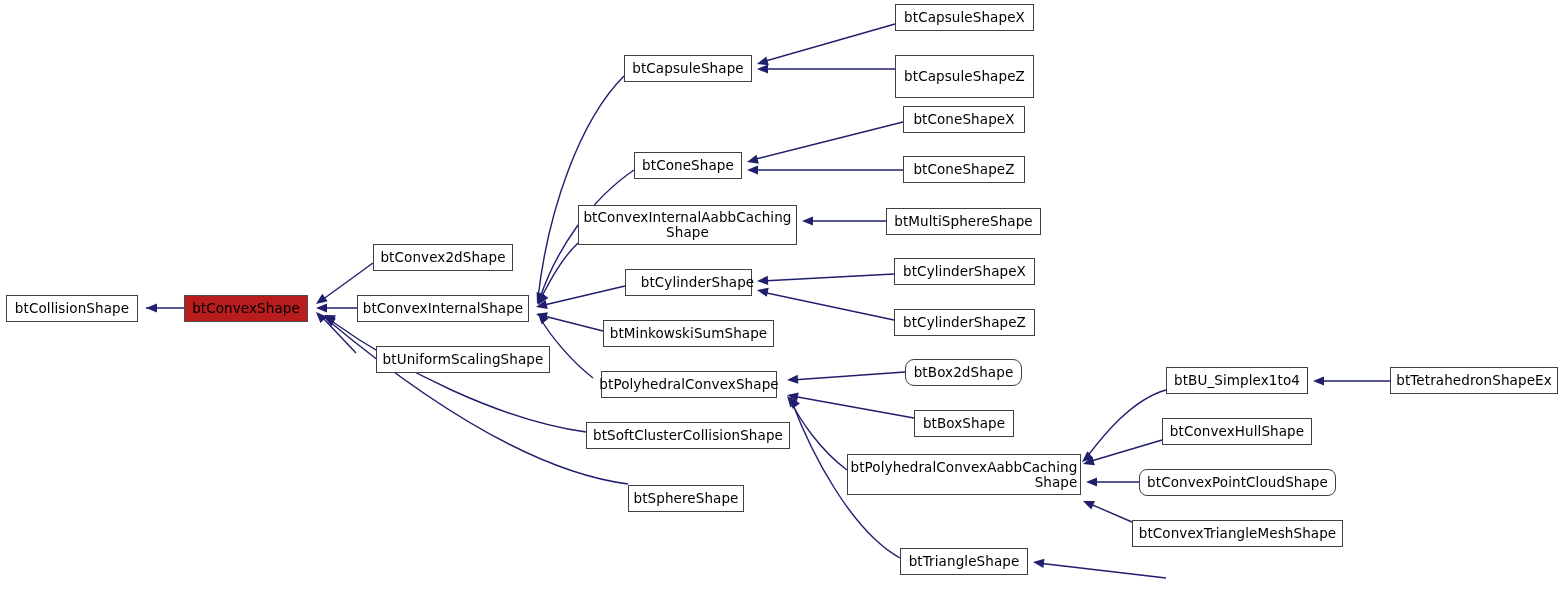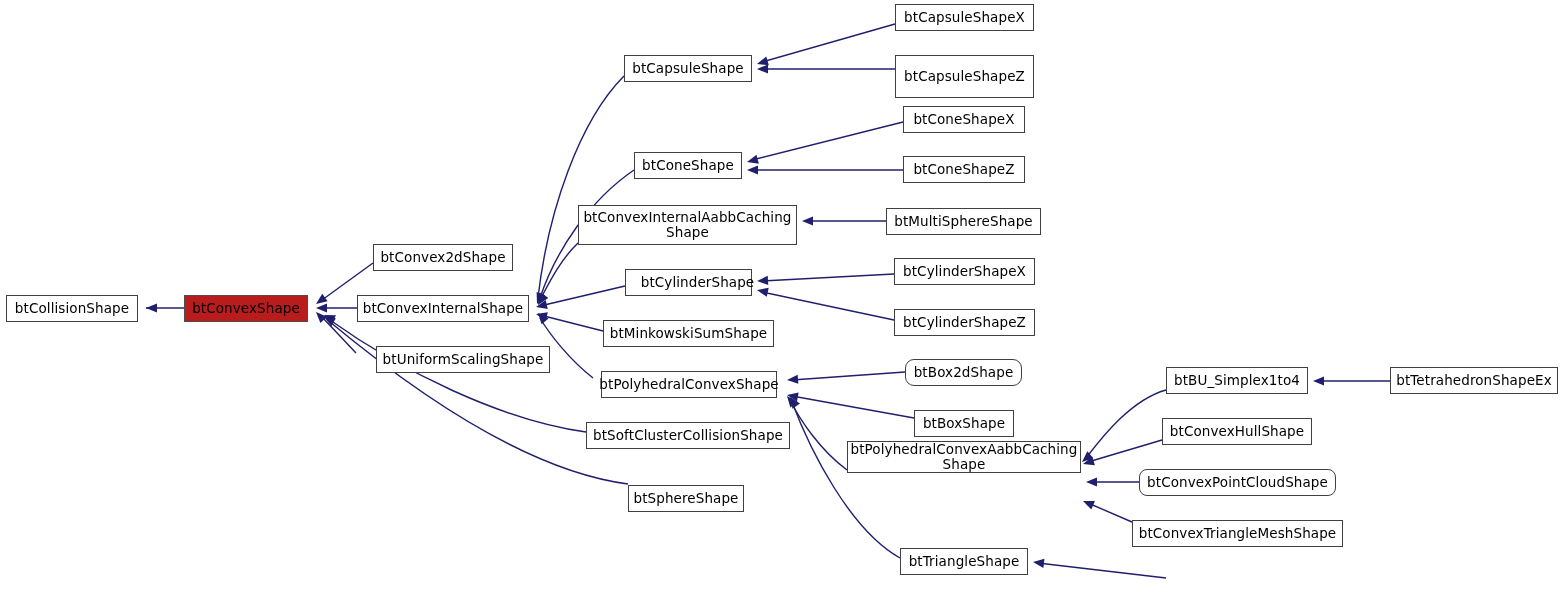--- a/index.html
+++ b/index.html
@@ -123,21 +123,21 @@
     <div class="node" style="left: 886px; top: 208px; width: 155px; height: 27px;">btMultiSphereShape</div>
     <div class="node" style="left: 625px; top: 269px; width: 127px; height: 27px; padding-left: 18px;">btCylinderShape</div>
     <div class="node" style="left: 894px; top: 258px; width: 141px; height: 27px;">btCylinderShapeX</div>
     <div class="node" style="left: 894px; top: 309px; width: 141px; height: 27px;">btCylinderShapeZ</div>
     <div class="node" style="left: 603px; top: 320px; width: 171px; height: 27px;">btMinkowskiSumShape</div>
     <div class="node" style="left: 593px; top: 371px; width: 176px; height: 27px; margin-left: 8px;">btPolyhedralConvexShape</div>
     <div class="node" style="left: 905px; top: 359px; width: 117px; height: 27px; border-radius: 9px;">btBox2dShape</div>
     <div class="node" style="left: 914px; top: 410px; width: 100px; height: 27px;">btBoxShape</div>
     <div class="node" style="left: 586px; top: 422px; width: 204px; height: 27px;">btSoftClusterCollisionShape</div>
     <div class="node" style="left: 628px; top: 485px; width: 116px; height: 27px;">btSphereShape</div>
-    <div class="node" style="left: 847px; top: 441px; width: 234px; height: 32px;">btPolyhedralConvexAabbCaching
+    <div class="node" style="left: 847px; top: 454px; width: 234px; height: 41px; text-align: right;">btPolyhedralConvexAabbCaching
 Shape</div>
     <div class="node" style="left: 1166px; top: 367px; width: 142px; height: 27px;">btBU_Simplex1to4</div>
     <div class="node" style="left: 1390px; top: 367px; width: 168px; height: 27px;">btTetrahedronShapeEx</div>
     <div class="node" style="left: 1162px; top: 418px; width: 150px; height: 27px;">btConvexHullShape</div>
     <div class="node" style="left: 1139px; top: 469px; width: 197px; height: 27px; border-radius: 8px;">btConvexPointCloudShape</div>
     <div class="node" style="left: 1132px; top: 520px; width: 211px; height: 27px;">btConvexTriangleMeshShape</div>
     <div class="node" style="left: 900px; top: 548px; width: 128px; height: 27px;">btTriangleShape</div>
   </div>
 
 </body></html>

